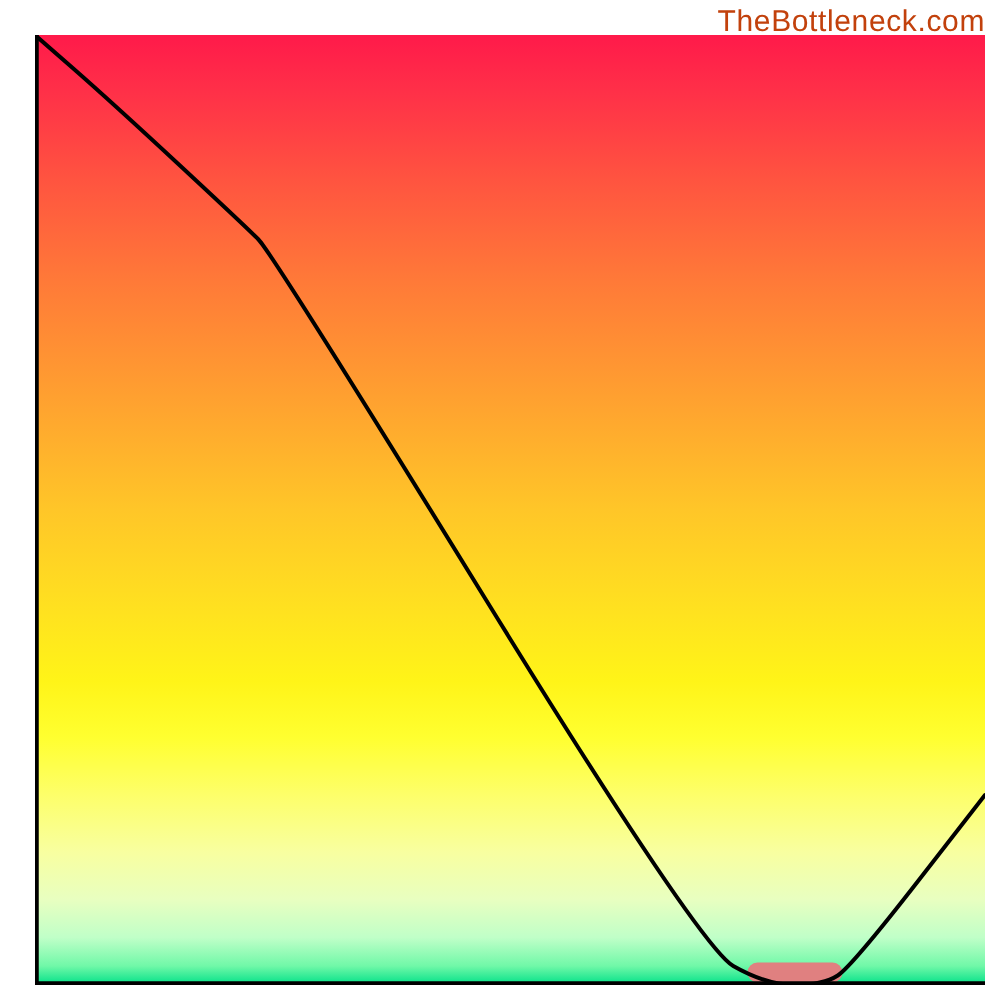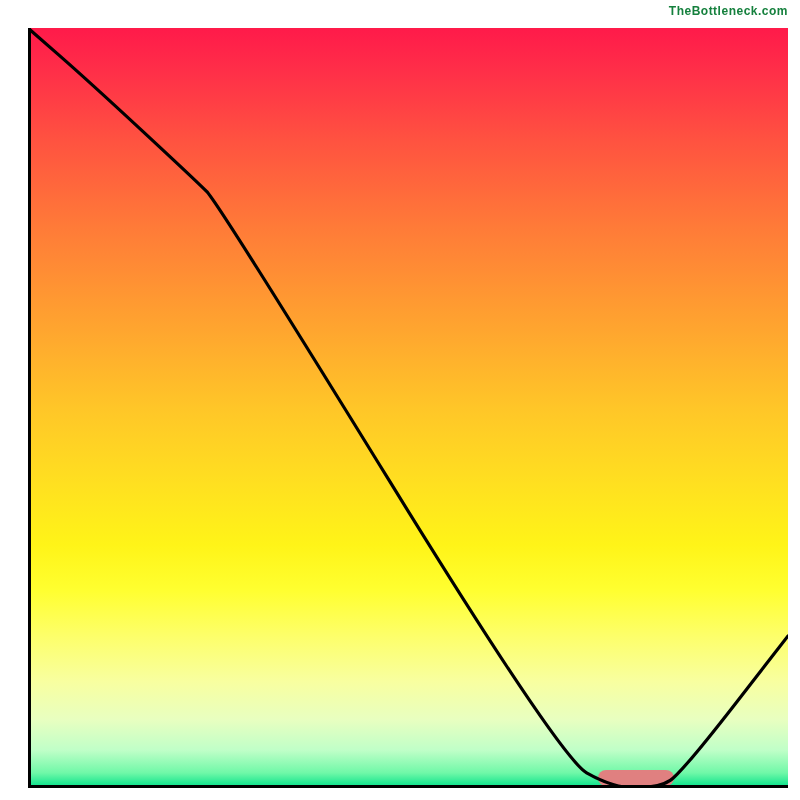--- a/index.html
+++ b/index.html
@@ -7,23 +7,23 @@
     width: 800px;
     height: 800px;
     background: #ffffff;
     position: relative;
     font-family: Arial, sans-serif;
   }
   .attribution {
     position: absolute;
     top: 4px;
     right: 12px;
-    font-size: 12px;
-    font-weight: bold;
-    color: #15803d;
+    font-size: 24px;
+    font-weight: normal;
+    color: #c2410c;
     letter-spacing: 0.5px;
   }
   .plot-area {
     position: absolute;
     left: 28px;
     top: 28px;
     width: 760px;
     height: 760px;
   }
   .gradient-bg {

